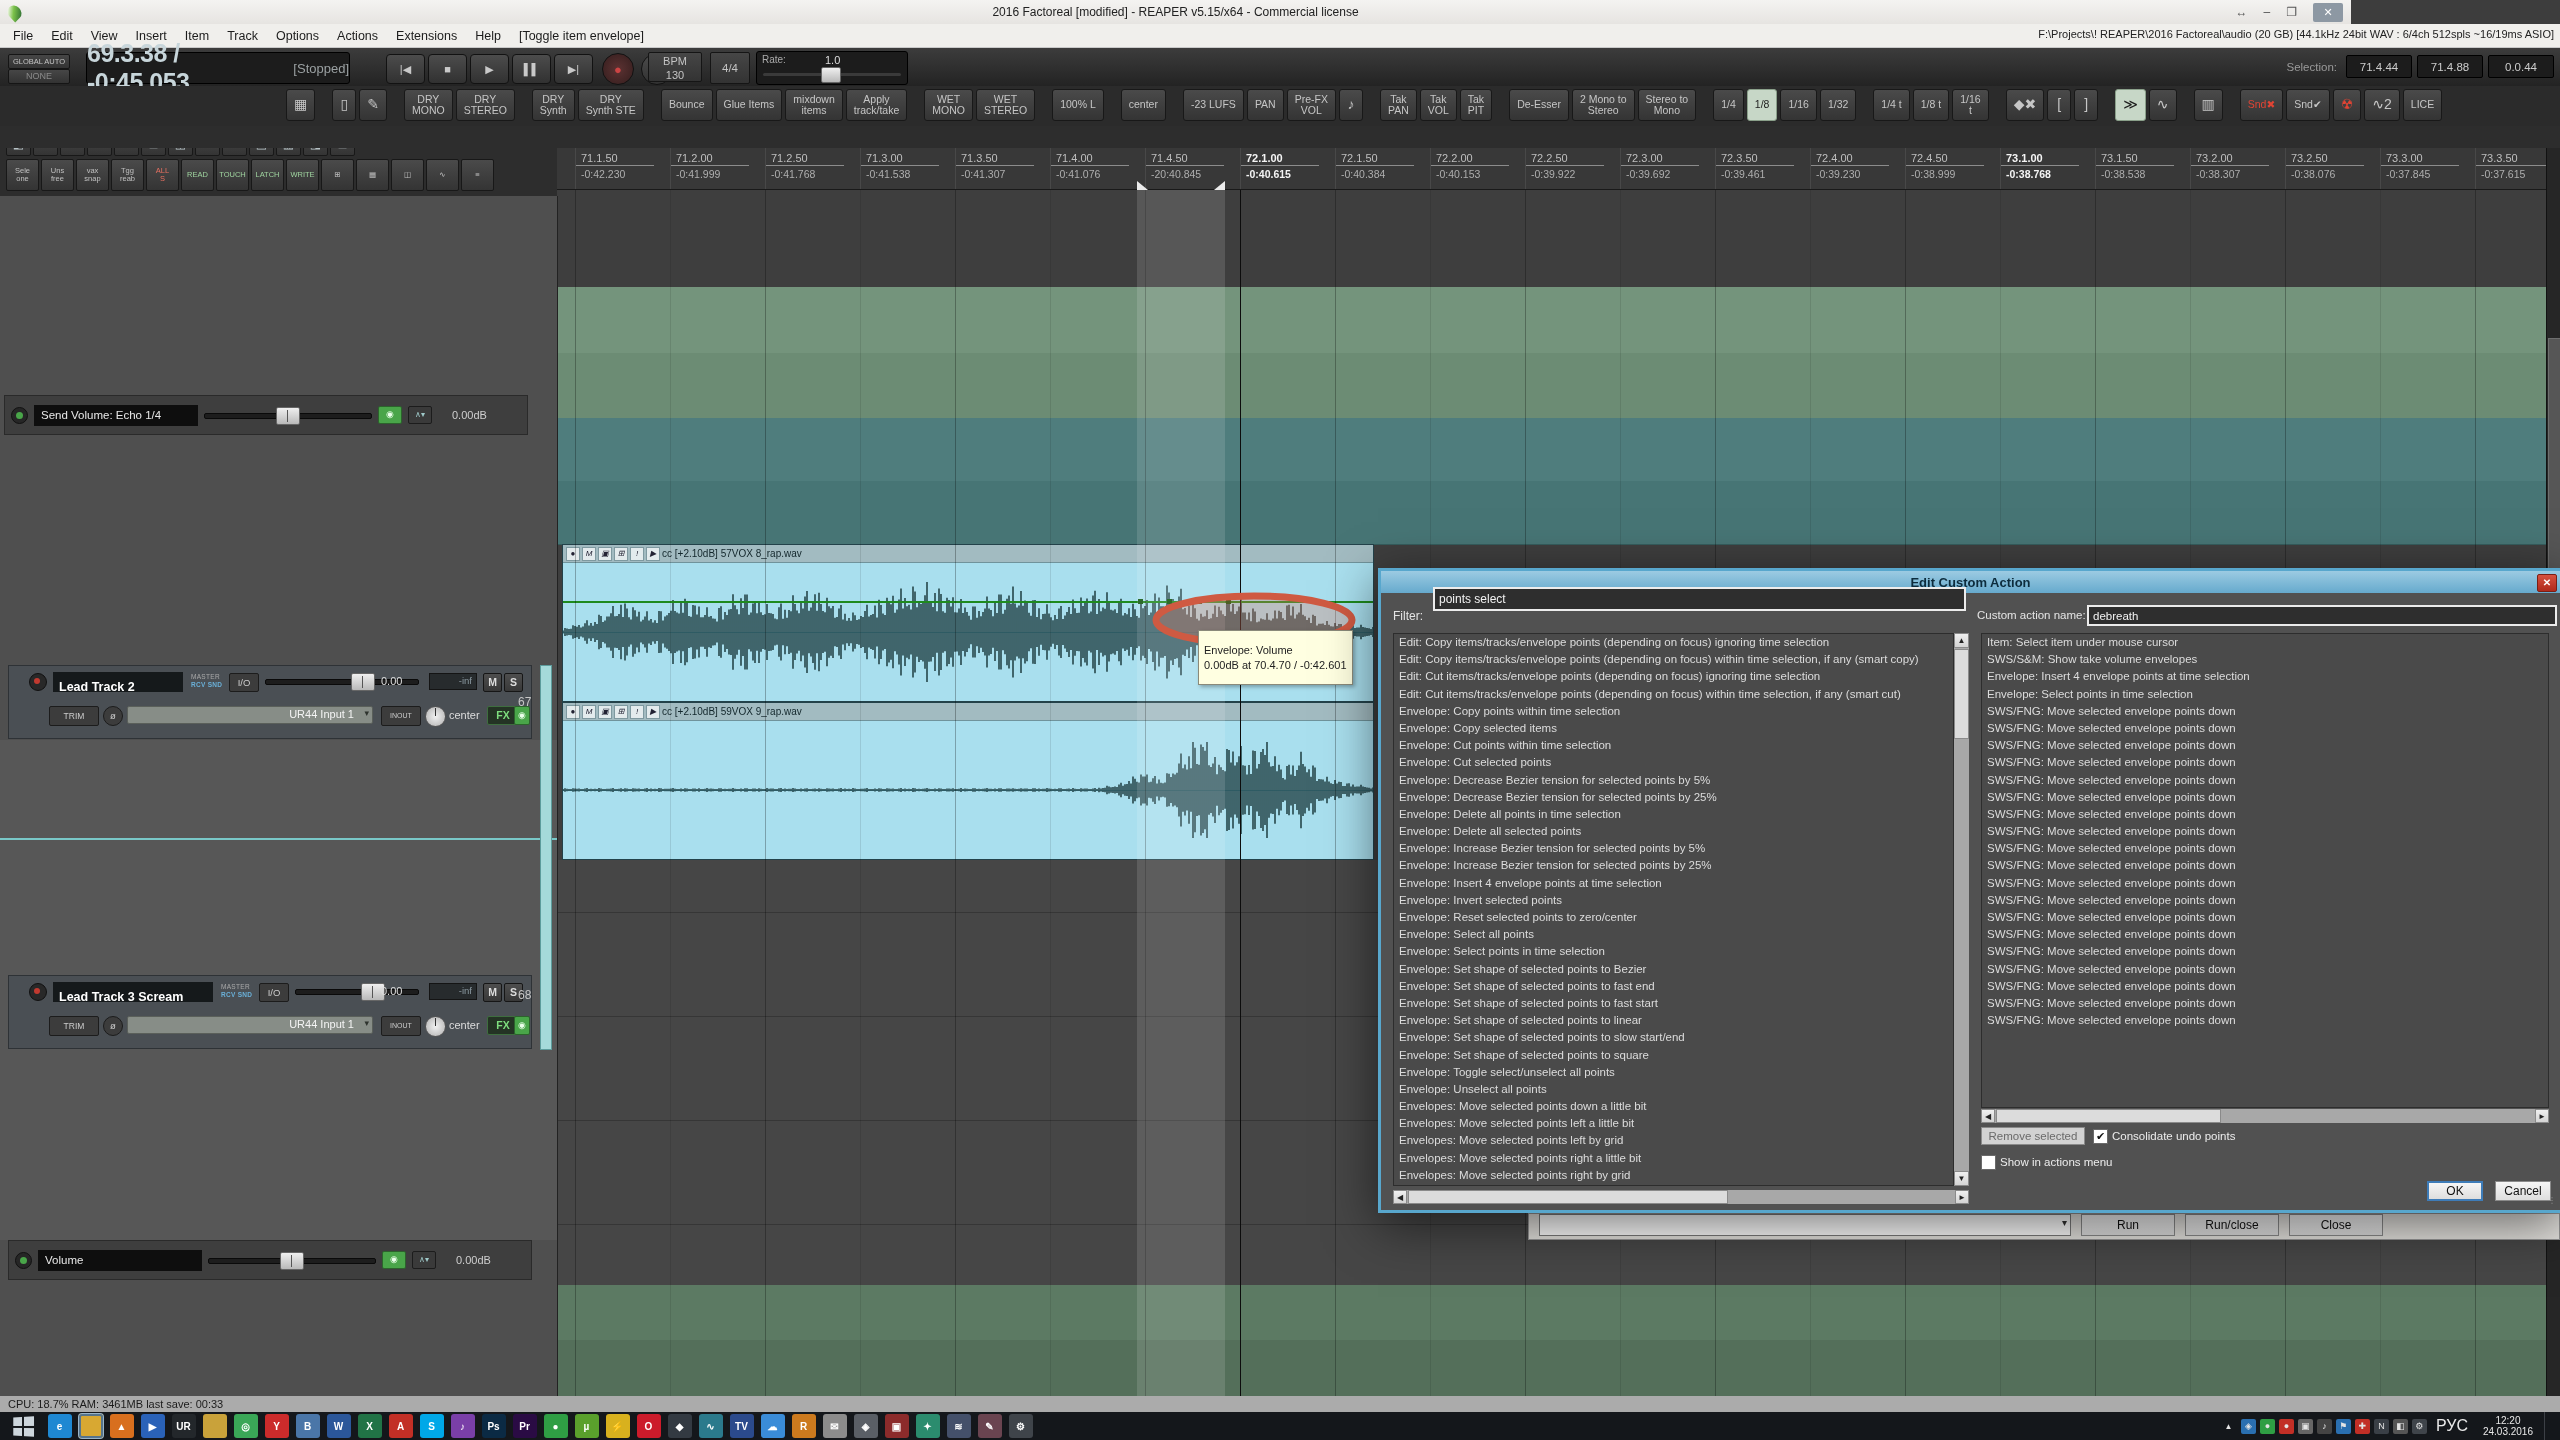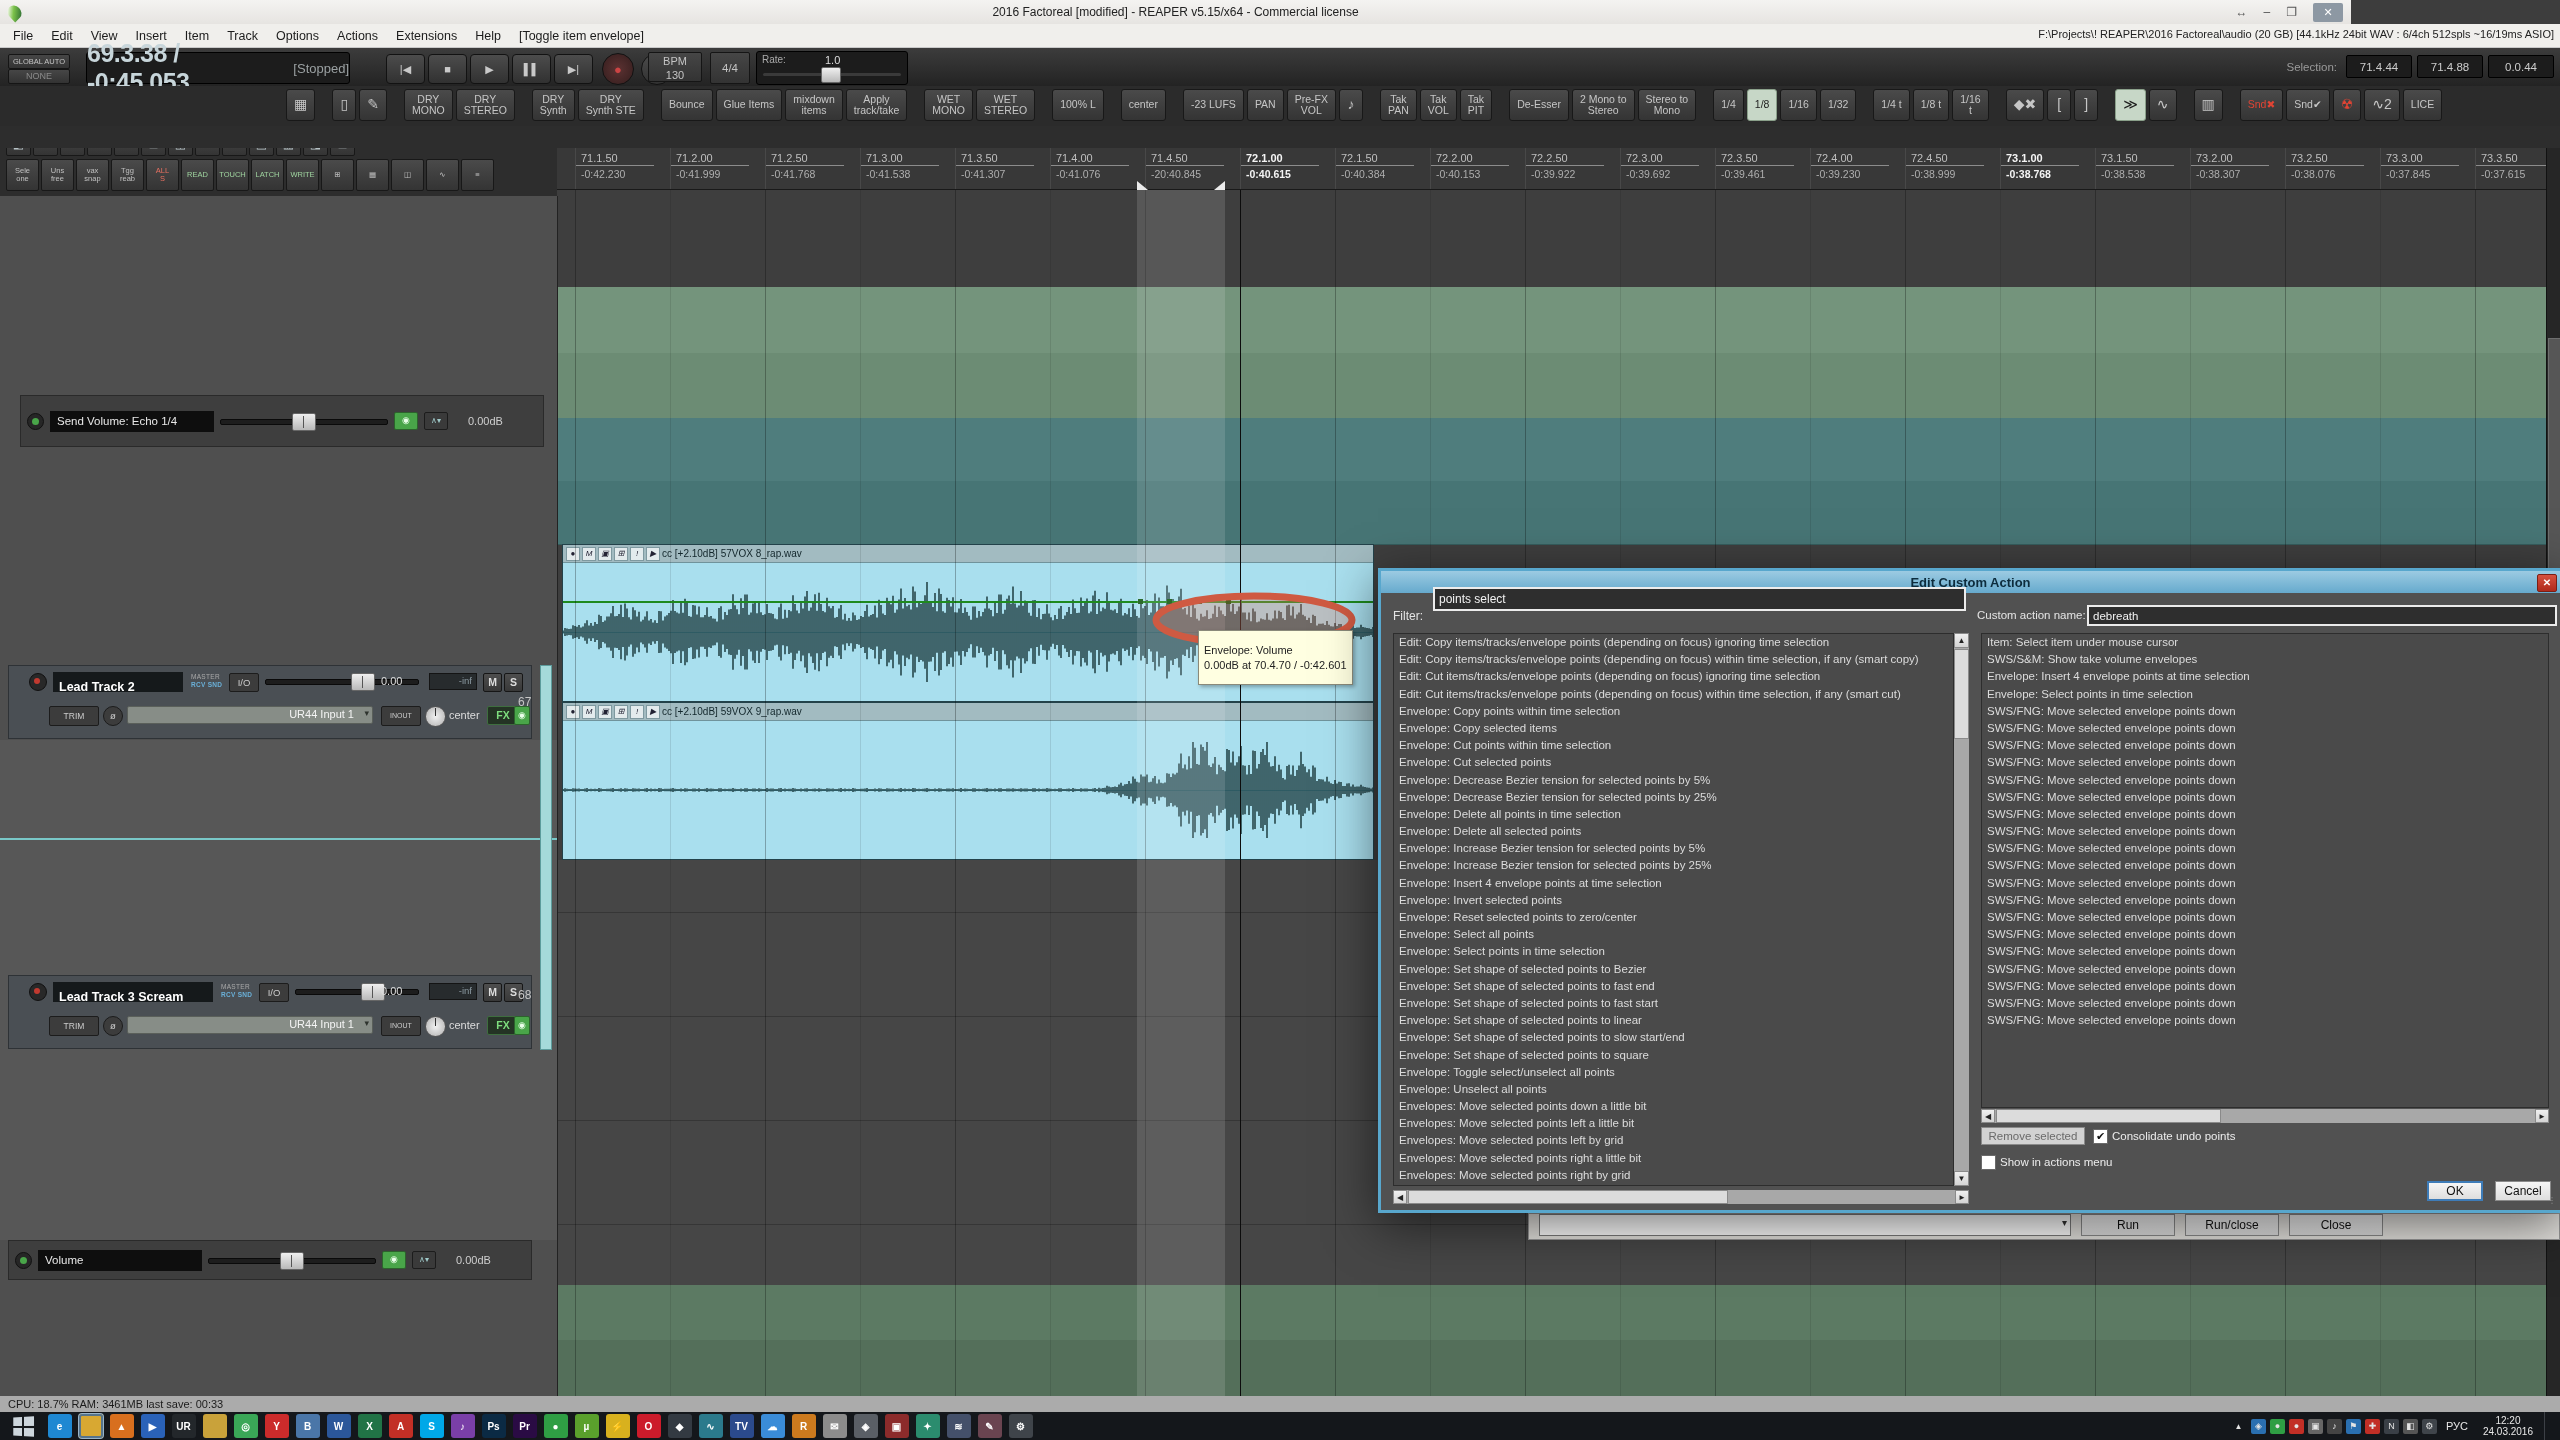--- a/index.html
+++ b/index.html
@@ -124,21 +124,21 @@
   .abtn{width:92px;height:20px;background:linear-gradient(#f6f6f6,#dedede);border:1px solid #8a8a8a;color:#111;font-size:12px;display:flex;align-items:center;justify-content:center}
   
   .status{background:#ababab;color:#1b1b1b;font-size:11px;line-height:16px;padding-left:8px;box-sizing:border-box}
   .taskbar{background:#14171b;display:flex;align-items:center;box-sizing:border-box;padding-left:8px}
   .winlogo{width:22px;height:19px;display:grid;grid-template-columns:1fr 1fr;grid-template-rows:1fr 1fr;gap:2px;transform:perspective(60px) rotateY(-20deg);margin:0 10px 0 4px}
   .winlogo i{background:#cdd6dd;display:block}
   .ticon{flex:0 0 24px;width:24px;height:24px;margin:0 3.5px;border-radius:3px;background:var(--bg,#444);color:#fff;font-size:10px;font-weight:bold;display:flex;align-items:center;justify-content:center}
   .ticon.active{box-shadow:0 0 0 2px #56748c inset,0 0 0 1px #9ab4c8}
   .tray{margin-left:auto;display:flex;align-items:center;gap:5px;padding-right:8px;color:#e8e8e8}
   .trico{width:15px;height:15px;font-size:9px;display:flex;align-items:center;justify-content:center;color:#e4e4e4;background:var(--bg,transparent);border-radius:2px}
-  .lang{font-size:11px;padding:0 4px}
+  .lang{font-size:16px;padding:0 4px}
   .clock{font-size:10px;line-height:11.5px;text-align:center;padding:0 6px}
   .showdesk{width:7px;height:28px;border-left:1px solid #3c4046}
   .vscroll{background:#262626;border-left:1px solid #121212}
   .vthumb{position:absolute;left:1px;width:11px;background:#565656;border:1px solid #6e6e6e}
 </style>
 </head>
 <body>
 
 <div id="screen">
 
@@ -495,21 +495,21 @@
       <div>Envelope: Volume</div>
       <div>0.00dB at 70.4.70 / -0:42.601</div>
     </div>
   </div>
 
   <div class="panel abs" style="left:0;top:196px;width:557px;height:1200px">
     <div class="abs" style="left:0;top:544px;width:557px;height:500px;background:#575757"></div>
     <div class="abs" style="left:0;top:642px;width:557px;height:2px;background:#79c8c8"></div>
     <div class="selstrip" style="left:540px;top:469px;width:12px;height:385px"></div>
 
-    <div class="lane" style="left:20px;top:199px;width:524px;height:52px">
+    <div class="lane" style="left:4px;top:199px;width:524px;height:40px">
       <span class="lanedot">
           <i></i>
         </span>
       <span class="lanename">Send Volume: Echo 1/4</span>
       <span class="slider" style="width:168px">
         <span class="groove"></span>
           <span class="thumb" style="left:72px"></span>
       </span>
       <span class="pwrbtn">◉</span>
       <span class="cmbbtn">∧▾</span>

